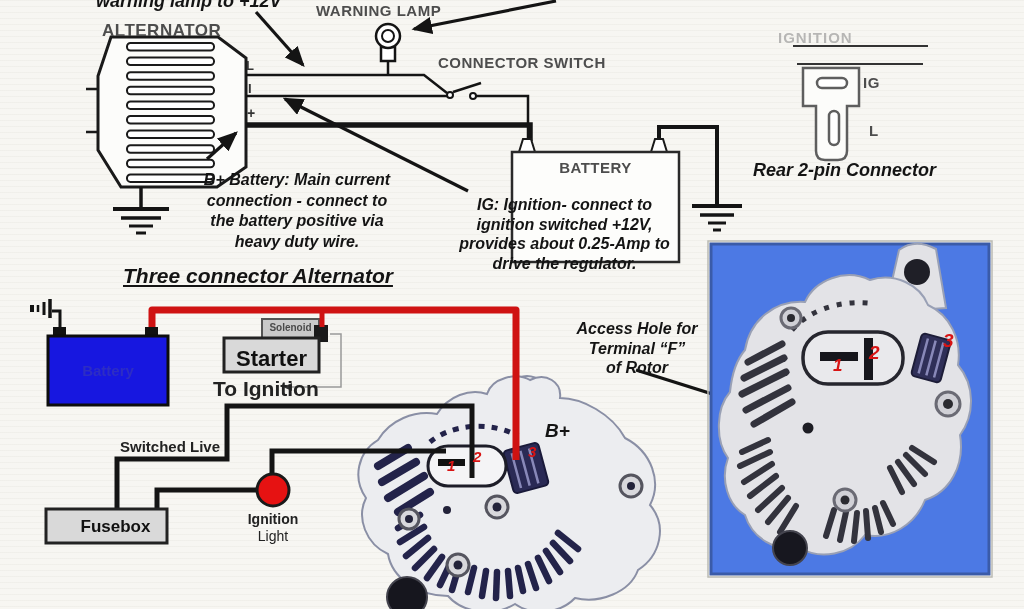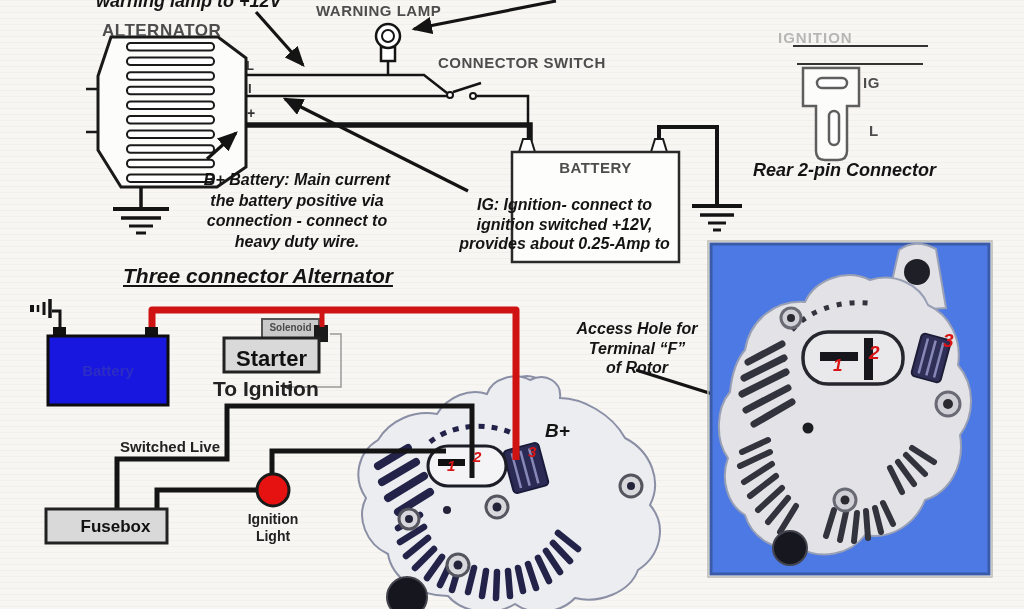--- a/index.html
+++ b/index.html
@@ -262,42 +262,43 @@
 
 
   <div class="abs lbl" style="left:863px; top:74px; font-size:15px;">IG</div>
   <div class="abs lbl" style="left:869px; top:122px; font-size:15px;">L</div>
   <div class="abs ann" style="left:753px; top:160px; font-size:18px;">Rear 2-pin Connector</div>
 
   <div class="abs lbl ctr" style="left:512px; top:159px; width:167px; font-size:15px;">BATTERY</div>
 
   <div class="abs ctr" style="left:172px; top:170px; width:250px;">
     <div class="ann" style="font-size:16px; line-height:20.5px;">B+ Battery: Main current</div>
+    <div class="ann" style="font-size:16px; line-height:20.5px;">connection - connect to</div>
     <div class="ann" style="font-size:16px; line-height:20.5px;">the battery positive via</div>
-    <div class="ann" style="font-size:16px; line-height:20.5px;">connection - connect to</div>
     <div class="ann" style="font-size:16px; line-height:20.5px;">heavy duty wire.</div>
   </div>
 
   <div class="abs ctr" style="left:422px; top:195px; width:285px;">
     <div class="ann" style="font-size:16px; line-height:19.5px;">IG: Ignition- connect to</div>
     <div class="ann" style="font-size:16px; line-height:19.5px;">ignition switched +12V,</div>
     <div class="ann" style="font-size:16px; line-height:19.5px;">provides about 0.25-Amp to</div>
+    <div class="ann" style="font-size:16px; line-height:19.5px;">drive the regulator.</div>
   </div>
 
   <div class="abs ann" style="left:123px; top:264px; font-size:21px; text-decoration:underline;">Three connector Alternator</div>
 
   <div class="abs ctr" style="left:48px; top:362px; width:120px; font-size:15px; font-weight:bold; color:#2d2dc4;">Battery</div>
   <div class="abs ctr" style="left:262px; top:322px; width:57px; font-size:10px; font-weight:bold; color:#4a4a4a;">Solenoid</div>
   <div class="abs ctr" style="left:224px; top:346px; width:95px; font-size:22px; font-weight:bold; color:#111;">Starter</div>
   <div class="abs" style="left:213px; top:377px; font-size:21px; font-weight:bold; color:#222; white-space:nowrap;">To Ignition</div>
   <div class="abs" style="left:120px; top:438px; font-size:15px; font-weight:bold; color:#222; white-space:nowrap;">Switched Live</div>
   <div class="abs ctr" style="left:46px; top:517px; width:139px; font-size:17px; font-weight:bold; color:#111;">Fusebox</div>
   <div class="abs ctr" style="left:228px; top:511px; width:90px;">
     <div style="font-size:14px; font-weight:bold; color:#222; line-height:17px;">Ignition</div>
-    <div style="font-size:14px; font-weight:bold; color:#222; line-height:17px;">Light</div>
+    <div style="font-size:14px; font-weight:normal; color:#222; line-height:17px;">Light</div>
   </div>
   <div class="abs ann" style="left:545px; top:420px; font-size:19px;">B+</div>
 
   <div class="abs num" style="left:447px; top:457px; font-size:15px;">1</div>
   <div class="abs num" style="left:473px; top:448px; font-size:15px;">2</div>
   <div class="abs num" style="left:528px; top:443px; font-size:15px;">3</div>
 
   <div class="abs ctr" style="left:548px; top:319px; width:178px;">
     <div class="ann" style="font-size:16px; line-height:19.5px;">Access Hole for</div>
     <div class="ann" style="font-size:16px; line-height:19.5px;">Terminal “F”</div>

